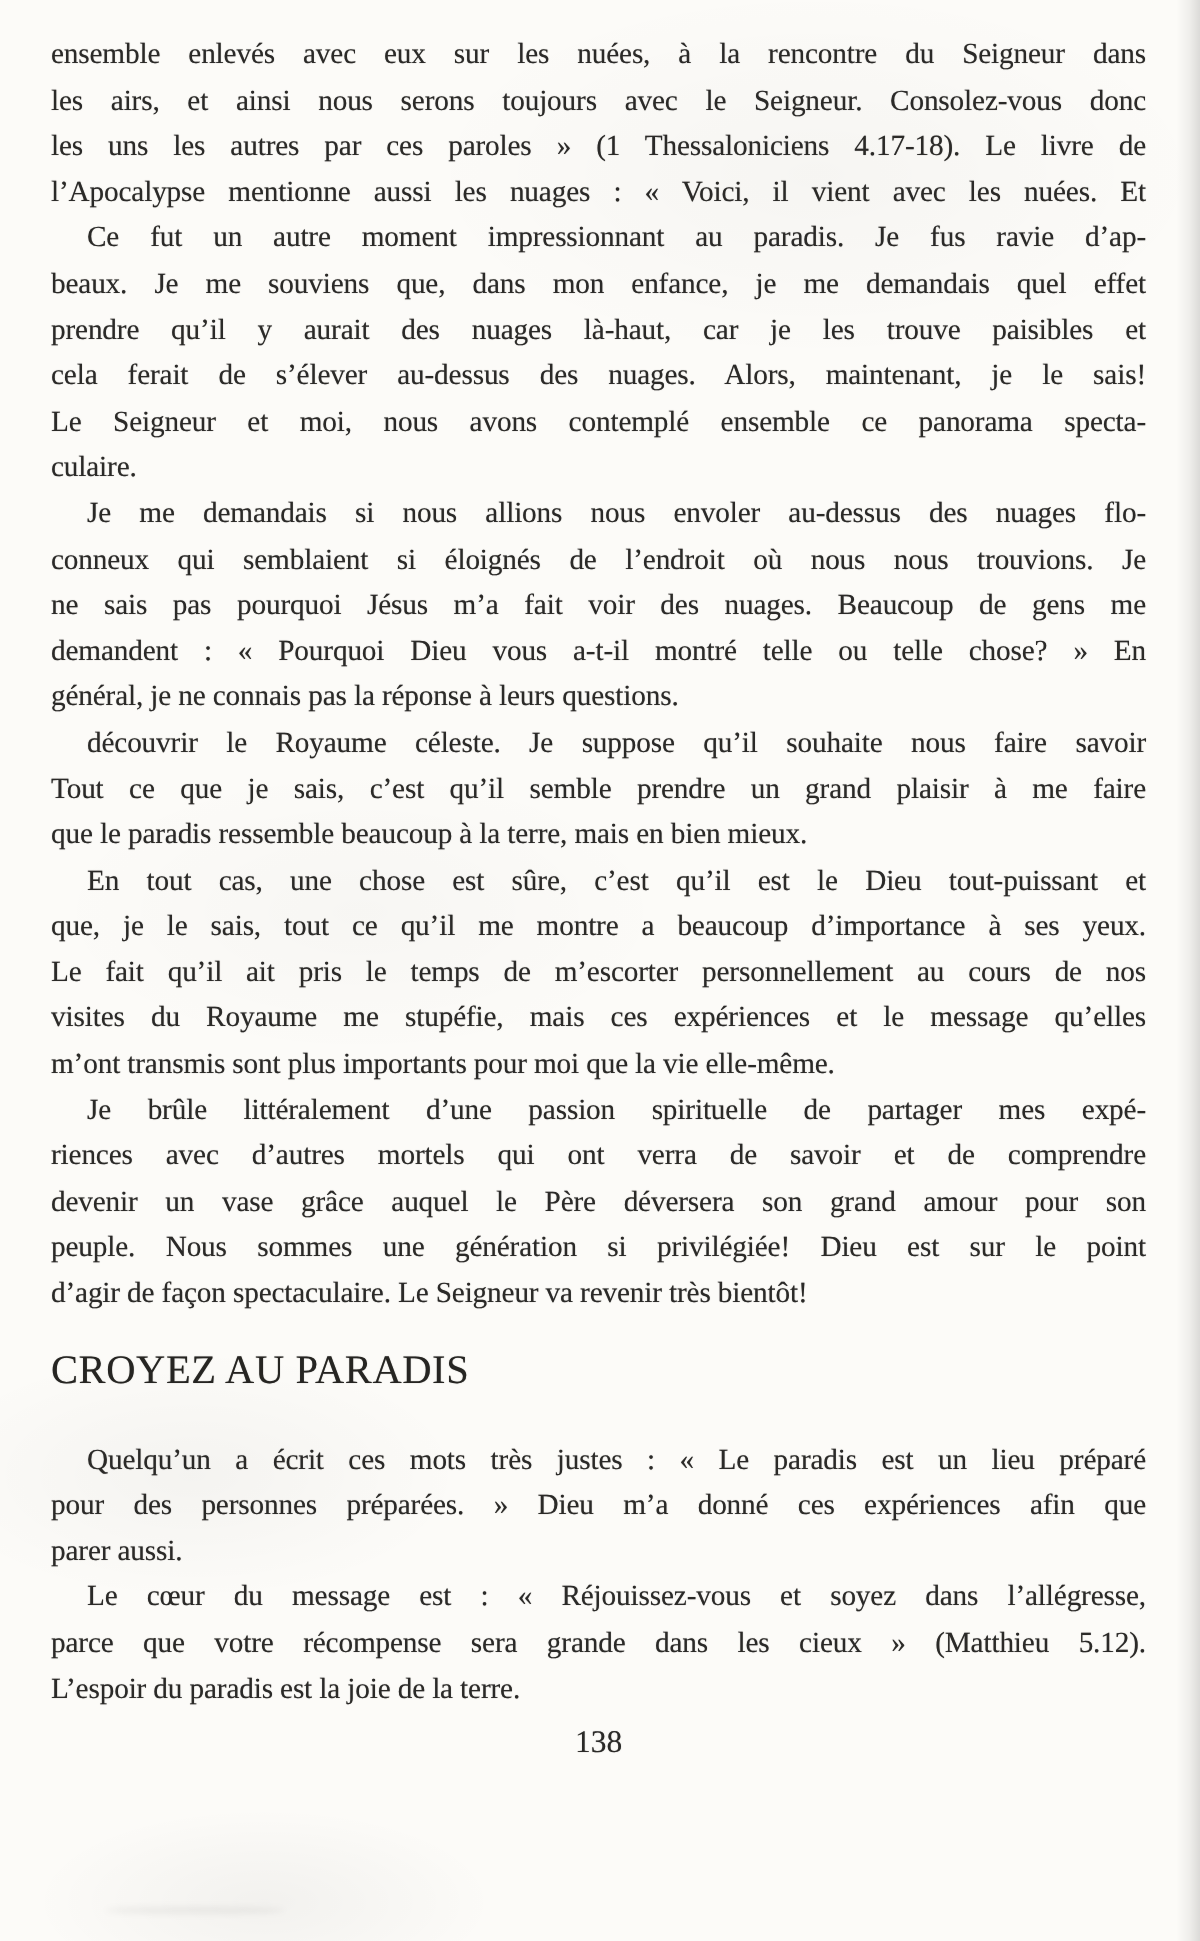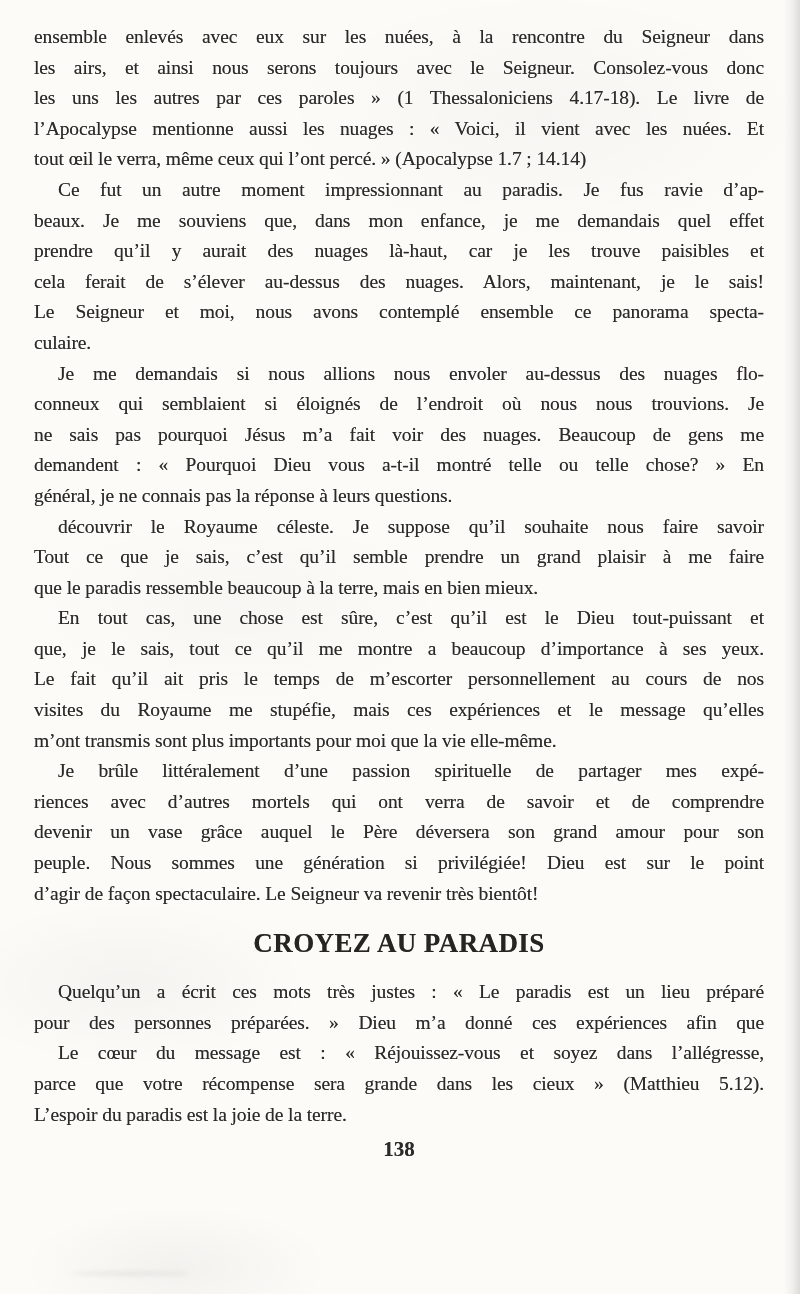--- a/index.html
+++ b/index.html
@@ -34,36 +34,35 @@
     height: 30.6px;
     text-align: justify;
     text-align-last: justify;
     text-justify: inter-word;
     white-space: normal;
     text-shadow: 0 0 0.6px rgba(43,42,40,0.55);
   }
   .line.last { text-align-last: left; }
   p.para.indent .line:first-child { text-indent: 24px; }
   h2.heading {
-    margin: 16px 0 16px 0;
+    margin: 16px 0 28px 0;
     font-size: 27px;
-    font-weight: bold;
+    font-weight: normal;
     line-height: 36px;
-    text-align: center;
+    text-align: left;
     letter-spacing: 0.4px;
     color: #262522;
     text-shadow: 0 0 0.6px rgba(38,37,34,0.5);
   }
   .page-number {
     margin-top: 4px;
     text-align: center;
     font-size: 21px;
     line-height: 30px;
     text-shadow: 0 0 0.6px rgba(43,42,40,0.5);
-    font-weight: bold;
   }
   .edge-shadow-right {
     position: absolute;
     top: 0; right: 0;
     width: 16px; height: 100%;
     background: linear-gradient(to right, rgba(0,0,0,0) 0%, rgba(0,0,0,0.05) 55%, rgba(0,0,0,0.13) 100%);
     pointer-events: none;
   }
   .edge-smudge-bottom {
     position: absolute;
@@ -79,21 +78,20 @@
 <body>
 
 <div class="page">
   <main class="text-block">
 
   <p class="para">
         <span class="line">ensemble enlevés avec eux sur les nuées, à la rencontre du Seigneur dans</span>
         <span class="line">les airs, et ainsi nous serons toujours avec le Seigneur. Consolez-vous donc</span>
         <span class="line">les uns les autres par ces paroles » (1 Thessaloniciens 4.17-18). Le livre de</span>
         <span class="line">l’Apocalypse mentionne aussi les nuages : « Voici, il vient avec les nuées. Et</span>
-        <span class="line last">tout œil le verra, même ceux qui l’ont percé. » (Apocalypse 1.7 ; 14.14)</span>
       </p>
       <p class="para indent">
         <span class="line">Ce fut un autre moment impressionnant au paradis. Je fus ravie d’ap-</span>
         <span class="line">beaux. Je me souviens que, dans mon enfance, je me demandais quel effet</span>
         <span class="line">prendre qu’il y aurait des nuages là-haut, car je les trouve paisibles et</span>
         <span class="line">cela ferait de s’élever au-dessus des nuages. Alors, maintenant, je le sais!</span>
         <span class="line">Le Seigneur et moi, nous avons contemplé ensemble ce panorama specta-</span>
         <span class="line last">culaire.</span>
       </p>
       <p class="para indent">
@@ -119,20 +117,21 @@
         <span class="line">Je brûle littéralement d’une passion spirituelle de partager mes expé-</span>
         <span class="line">riences avec d’autres mortels qui ont verra de savoir et de comprendre</span>
         <span class="line">devenir un vase grâce auquel le Père déversera son grand amour pour son</span>
         <span class="line">peuple. Nous sommes une génération si privilégiée! Dieu est sur le point</span>
         <span class="line last">d’agir de façon spectaculaire. Le Seigneur va revenir très bientôt!</span>
       </p>
       <h2 class="heading">CROYEZ AU PARADIS</h2>
       <p class="para indent">
         <span class="line">Quelqu’un a écrit ces mots très justes : « Le paradis est un lieu préparé</span>
         <span class="line">pour des personnes préparées. » Dieu m’a donné ces expériences afin que</span>
+        <span class="line last">parer aussi.</span>
       </p>
       <p class="para indent">
         <span class="line">Le cœur du message est : « Réjouissez-vous et soyez dans l’allégresse,</span>
         <span class="line">parce que votre récompense sera grande dans les cieux » (Matthieu 5.12).</span>
         <span class="line last">L’espoir du paradis est la joie de la terre.</span>
       </p>
       <div class="page-number">138</div>
     </main>
   <div class="edge-shadow-right"></div>
   <div class="edge-smudge-bottom"></div>

